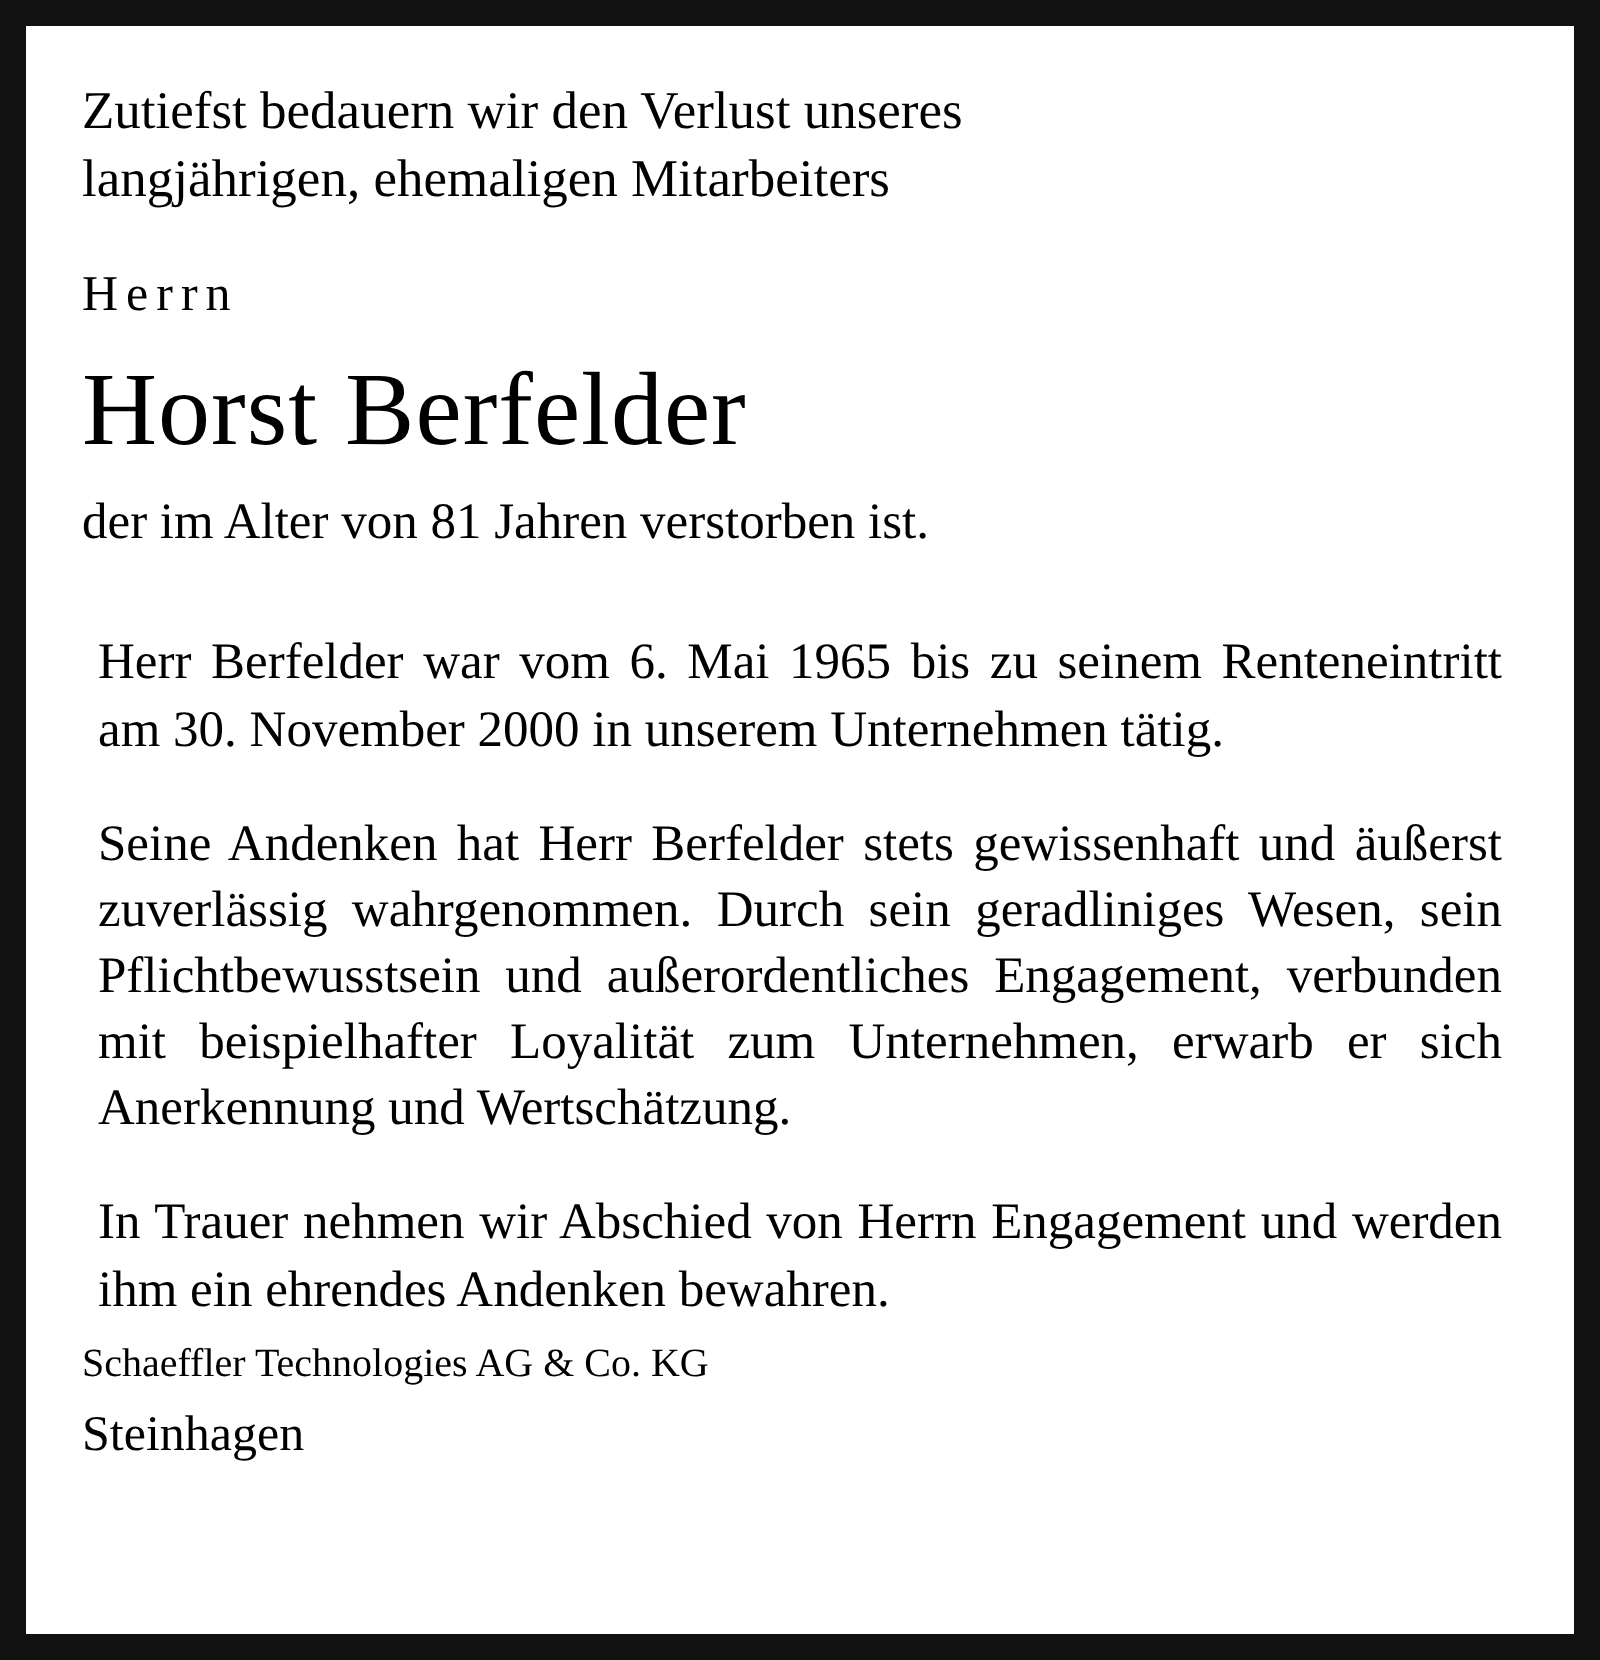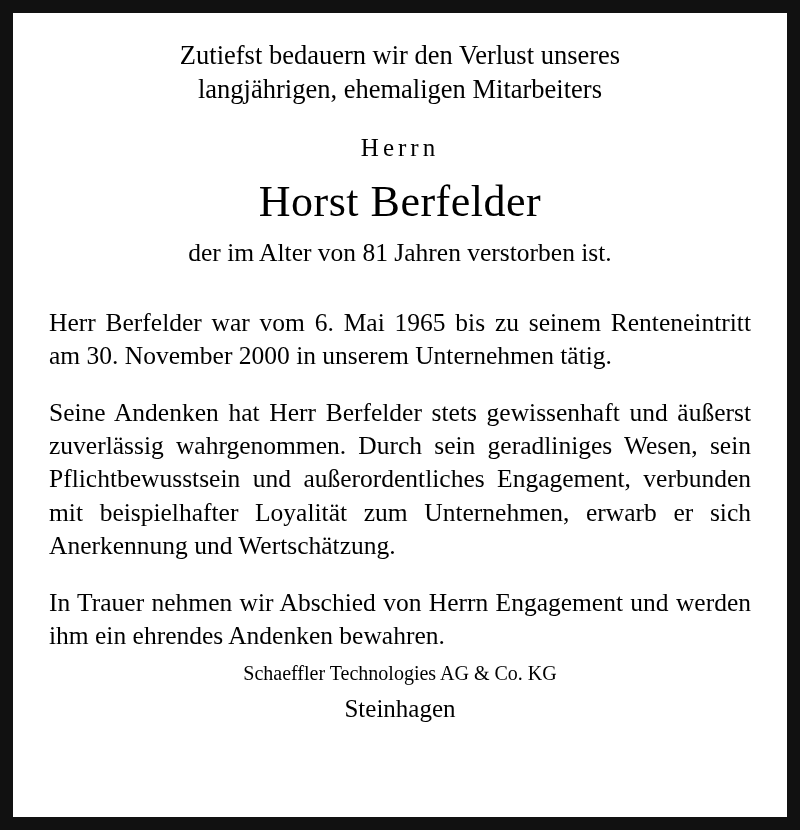--- a/index.html
+++ b/index.html
@@ -20,38 +20,38 @@
     height: 830px;
     border: 13px solid #111111;
     background: #ffffff;
     padding: 22px 28px 10px 28px;
   }
   .inner {
     width: 100%;
     height: 100%;
   }
   .center {
-    text-align: center;
+    text-align: left;
   }
   .justify {
     text-align: justify;
     text-justify: inter-word;
   }
   .intro {
     font-size: 26.5px;
     line-height: 1.27;
     margin: 4px 0 0 0;
   }
   .salutation {
     font-size: 25px;
     letter-spacing: 4px;
     margin: 28px 0 16px 0;
   }
   .name {
-    font-size: 44px;
+    font-size: 52px;
     line-height: 1.08;
     margin: 10px 0 0 0;
     letter-spacing: 0.5px;
   }
   .age-line {
     font-size: 25.5px;
     margin: 12px 0 0 0;
   }
   .para {
     font-size: 25.5px;

